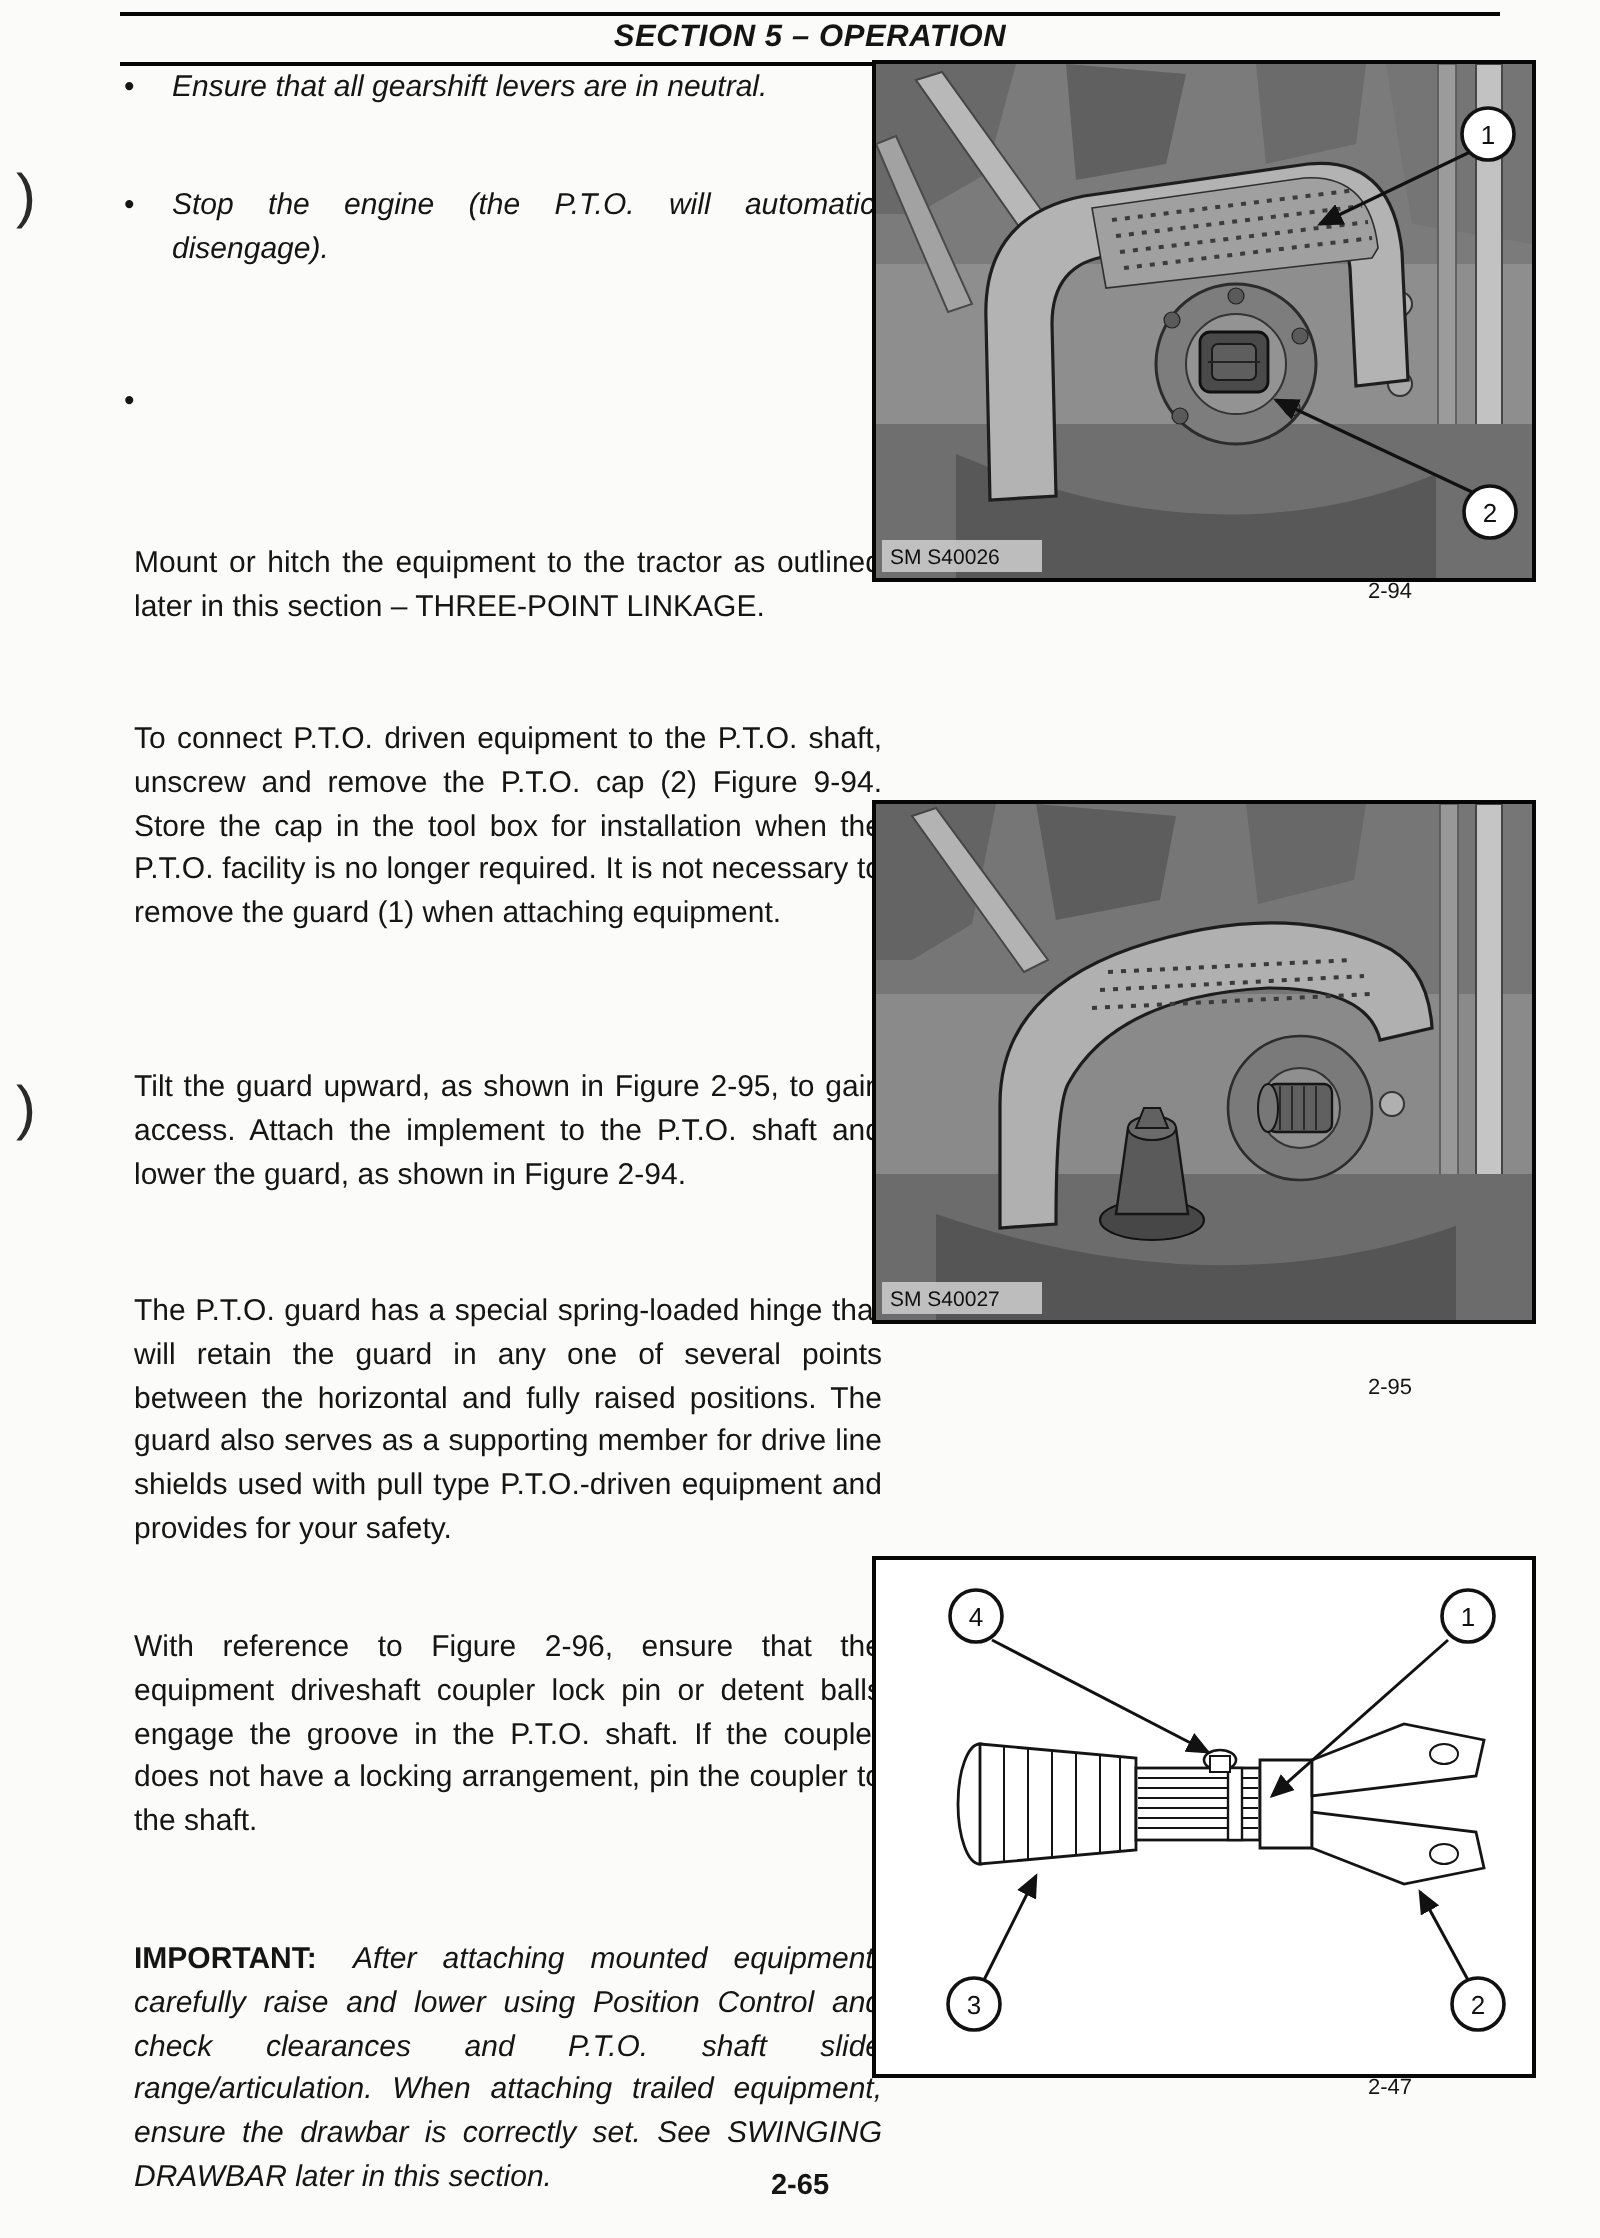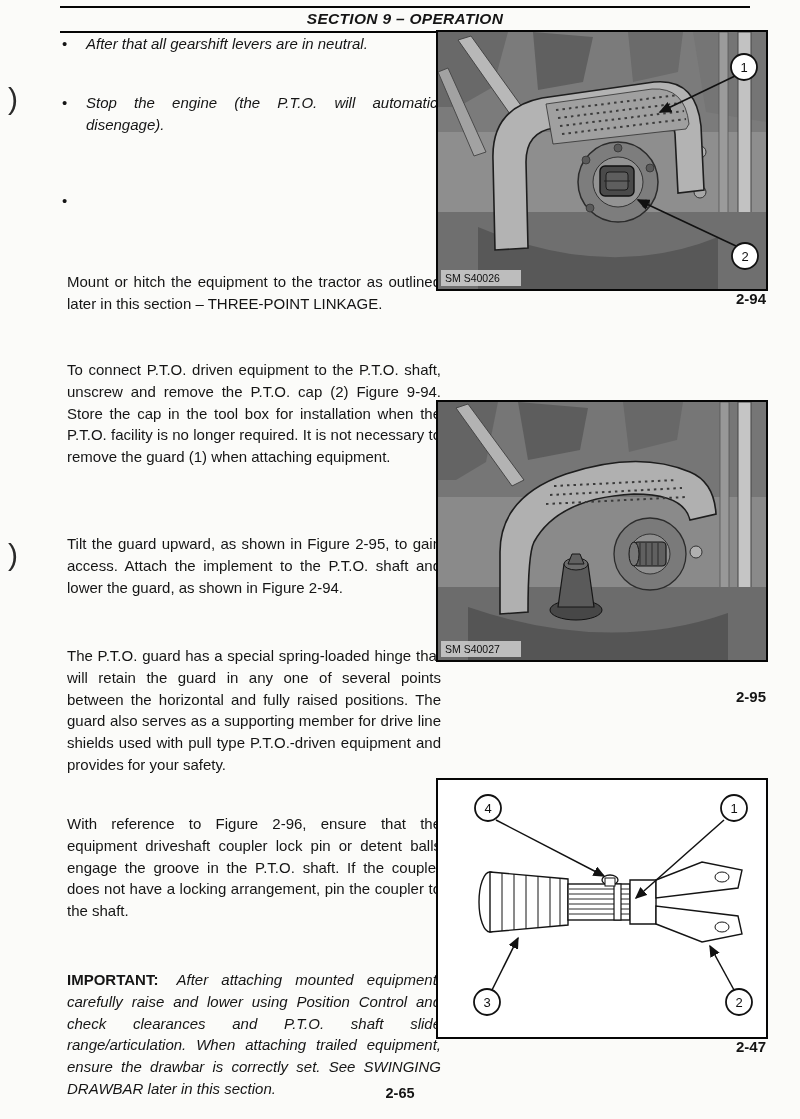--- a/index.html
+++ b/index.html
@@ -26,44 +26,44 @@
   .imp-label{font-weight:bold;font-style:normal;margin-right:5px;}
   .imp-text{font-style:italic;}
 
   .fig{position:absolute;left:436px;width:328px;background:#fff;border:2px solid #060606;}
   .fig svg{display:block;}
   .fig1{top:30px;height:257px;}
   .fig2{top:400px;height:258px;}
   .fig3{top:778px;height:257px;}
   .fig text{font-family:"Liberation Sans",sans-serif;}
 
-  .figlabel{position:absolute;left:684px;width:82px;text-align:right;
-            font-weight:bold;font-size:15px;}
+  .figlabel{position:absolute;left:684px;width:82px;text-align:left;
+            font-weight:normal;font-size:11px;}
   .fl1{top:290px;} .fl2{top:688px;} .fl3{top:1038px;}
 
   .footer{position:absolute;left:0;top:1085px;width:800px;text-align:center;
           font-weight:bold;font-size:14.5px;}
 </style>
 </head>
 <body>
 
 <div>
 
   <div class="header">
-    <span class="title">SECTION 9 – OPERATION</span>
+    <span class="title">SECTION 5 – OPERATION</span>
   </div>
 
   <div class="mark mark1">)</div>
   <div class="mark mark2">)</div>
 
   <div class="textcol">
 
     <div class="block bullet b1">
       <span class="dot">•</span>
-      <span>After that all gearshift levers are in neutral.</span>
+      <span>Ensure that all gearshift levers are in neutral.</span>
     </div>
 
     <div class="block bullet b2">
       <span class="dot">•</span>
       <span>Stop the engine (the P.T.O. will automatically disengage).</span>
     </div>
 
     <div class="block bullet b3">
       <span class="dot">•</span>
     </div>

